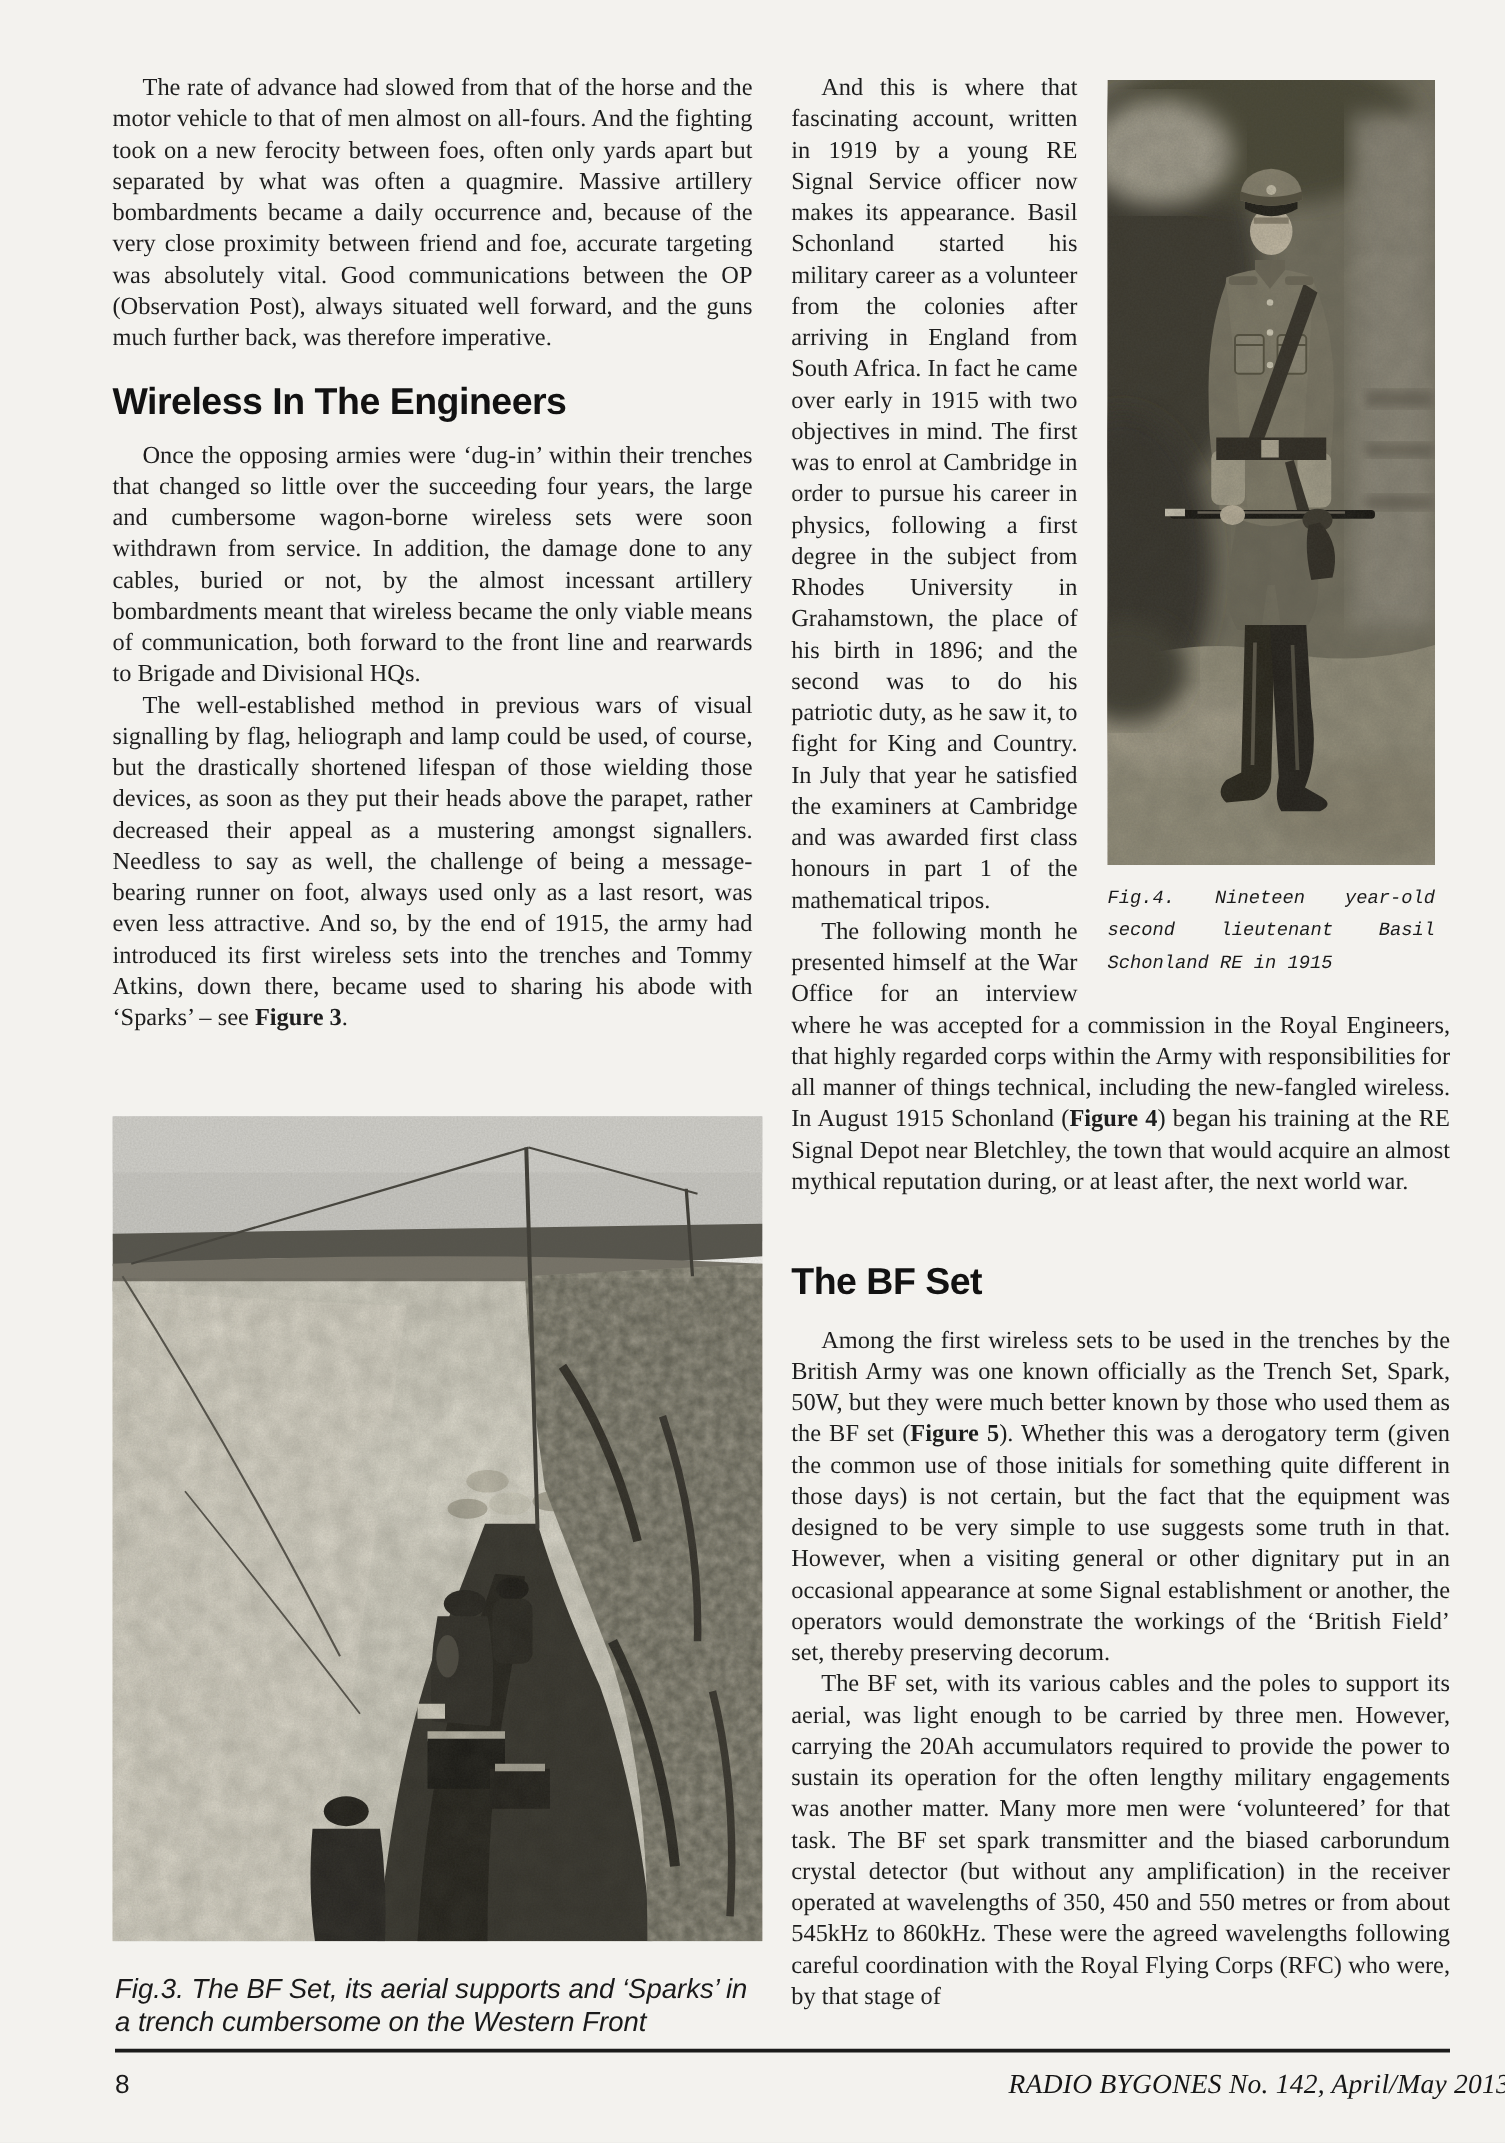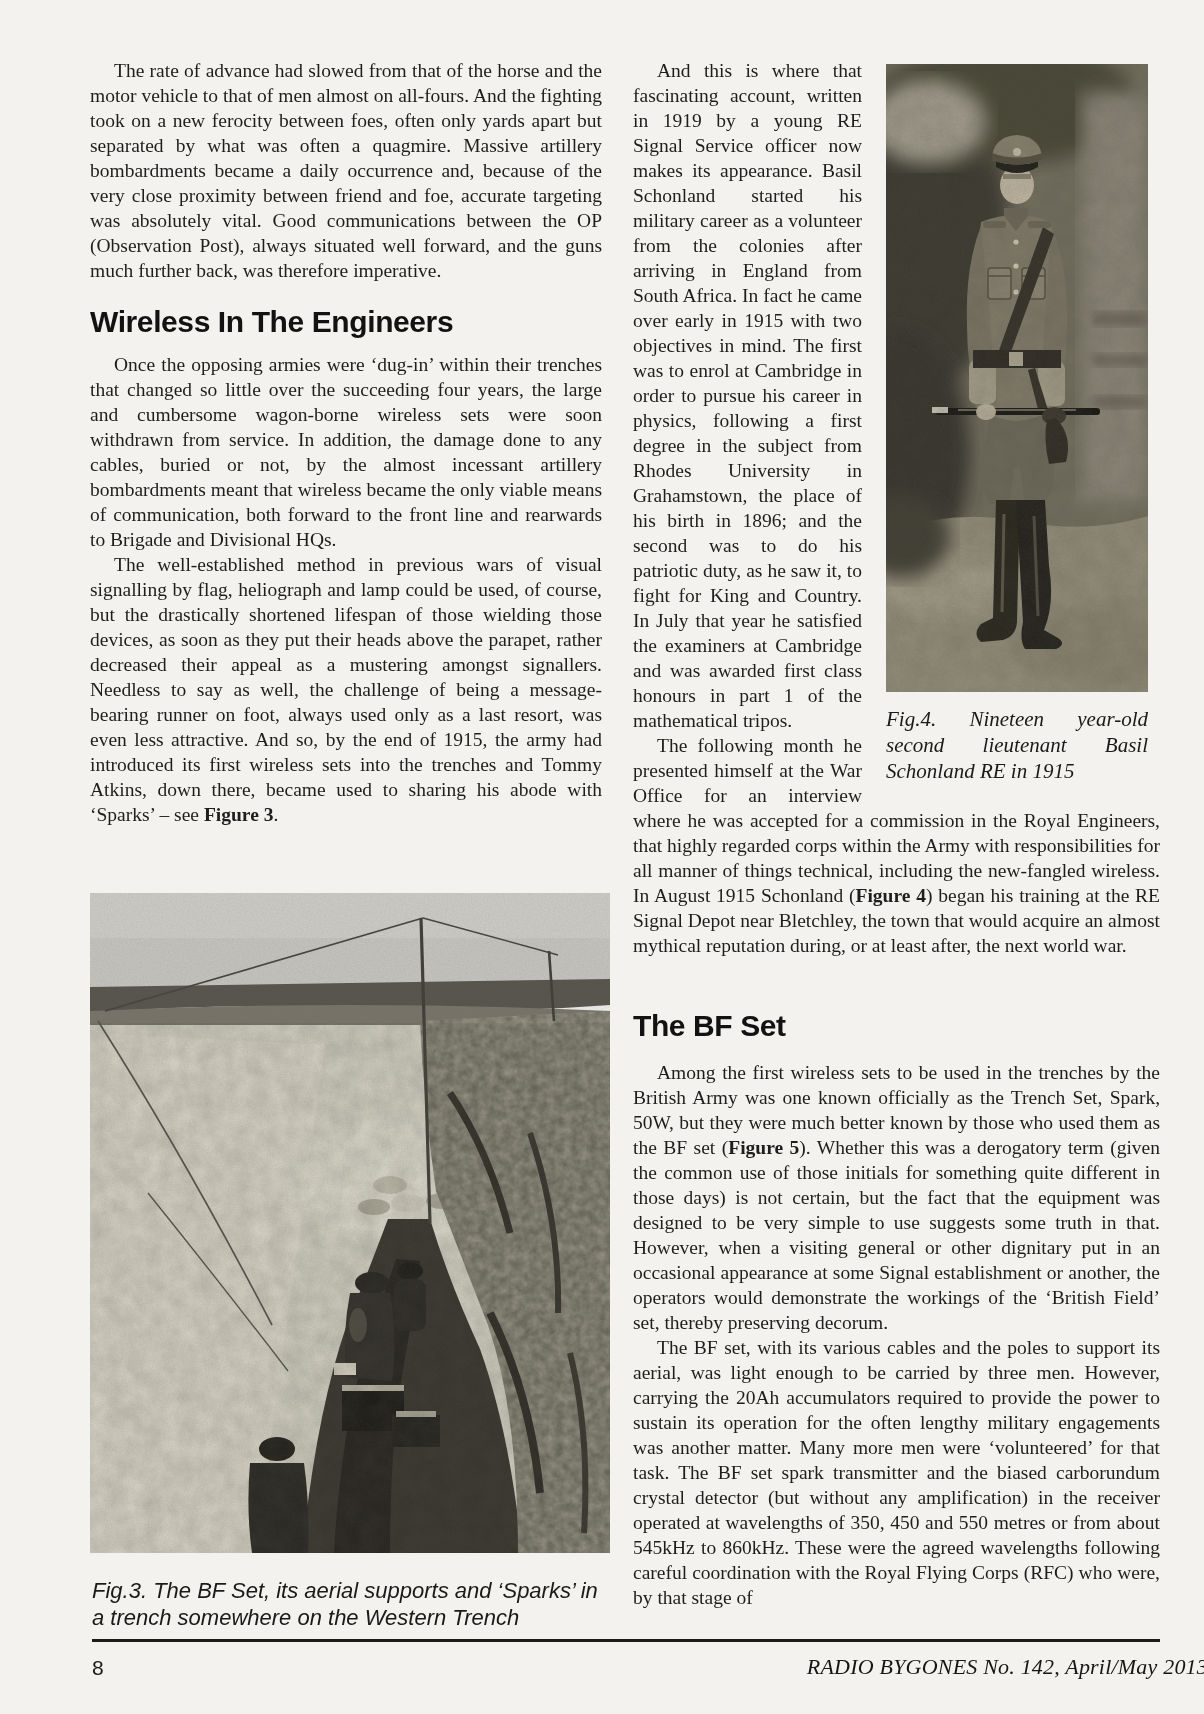--- a/index.html
+++ b/index.html
@@ -34,23 +34,23 @@
   }
   .bf-section h2.section-heading{margin:0 0 16px 0;}
   .bold-ref{font-weight:bold;}
   
   .fig4-float{
     float:right;width:290px;margin:6px 0 4px 8px;
   }
   .fig4-float .photo{display:block;margin-left:16px;}
   .fig4-caption{
     margin:14px 15px 0 16px;width:262px;
-    font-family:Liberation Serif, serif;
+    font-family:Liberation Mono, monospace;
     font-style:italic;
-    font-size:21px;line-height:26px;
+    font-size:15px;line-height:26px;
     text-align:justify;
     color:#1a1a1a;
   }
   
   .fig3-block{position:absolute;left:90px;top:893px;width:520px;}
   .fig3-block .photo{display:block;}
   .fig3-caption{
     margin:24px 0 0 2px;width:512px;
     font-family:"Liberation Sans", sans-serif;
     font-style:italic;
@@ -167,21 +167,21 @@
         <path d="M333,25 L468,62" stroke="#45433c" stroke-width="1.5" fill="none"></path>
         <path d="M331,25 L340,330" stroke="#3f3d36" stroke-width="3.2" fill="none"></path>
         <path d="M459,58 L464,128" stroke="#3f3d36" stroke-width="2.6" fill="none"></path>
         <path d="M8,128 Q95,265 182,432" stroke="#56534b" stroke-width="1.7" fill="none"></path>
         <path d="M58,300 Q132,392 198,478" stroke="#56534b" stroke-width="1.4" fill="none"></path>
       </g>
 
       <rect x="0" y="130" width="520" height="530" filter="url(#f3blotch)" opacity="0.45"></rect>
       <rect x="0" y="0" width="520" height="660" filter="url(#f3grain)" opacity="0.4"></rect>
     </svg>
-    <figcaption class="fig3-caption">Fig.3. The BF Set, its aerial supports and ‘Sparks’ in a trench somewhere on the Western Trench</figcaption>
+    <figcaption class="fig3-caption">Fig.3. The BF Set, its aerial supports and ‘Sparks’ in a trench cumbersome on the Western Front</figcaption>
   </figure>
 
   <div class="col right-col">
     <figure class="fig4-float">
       <svg class="photo" width="262" height="628" viewBox="0 0 262 628" aria-hidden="true">
         <defs>
           <filter id="f4blur8">
               <feGaussianBlur stdDeviation="9"></feGaussianBlur>
             </filter>
           <filter id="f4blur4">

